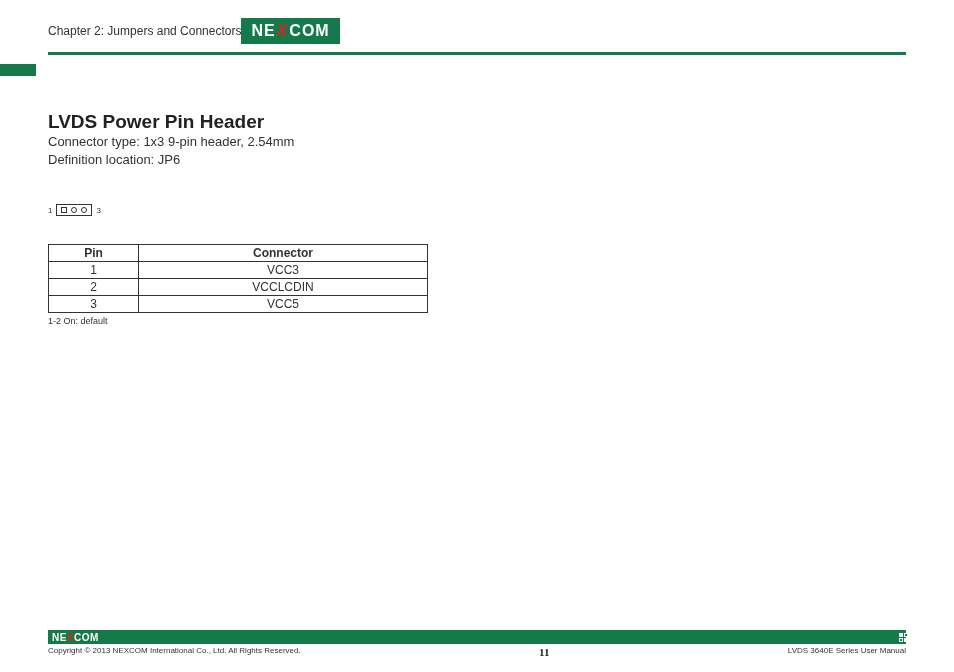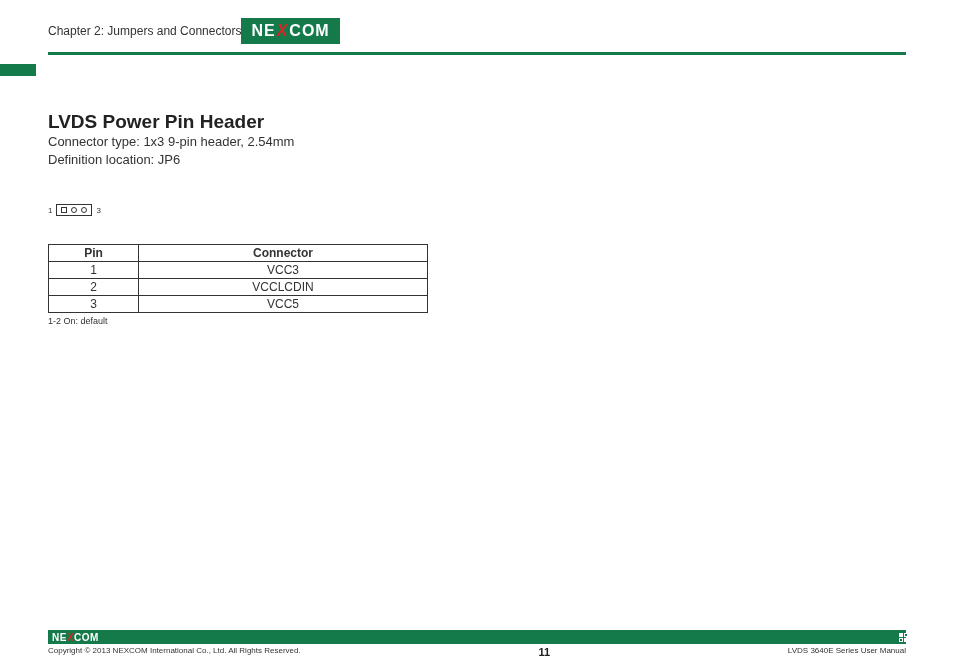--- a/index.html
+++ b/index.html
@@ -142,20 +142,21 @@
     display: flex;
     justify-content: space-between;
     align-items: flex-start;
     font-size: 8px;
     color: #333;
   }
   .footer-page {
     font-size: 11px;
     font-weight: 700;
     color: #222;
+    font-family: Liberation Serif, serif;
   }
 </style>
 </head>
 <body>
 
 <div class="page">
   <div class="header">
     <div class="chapter-title">Chapter 2: Jumpers and Connectors</div>
     <div class="logo-top">
       <span>NE</span>

